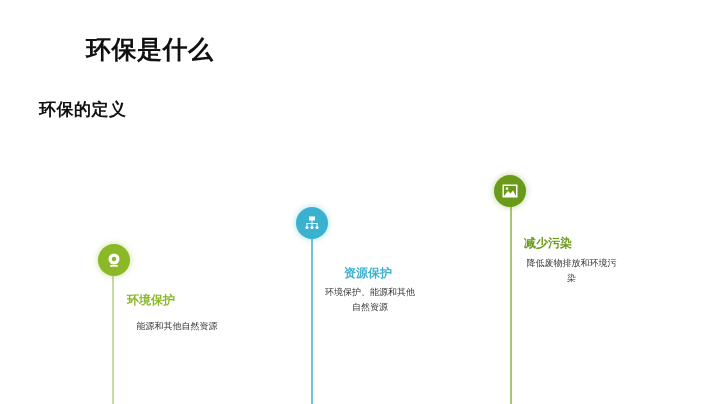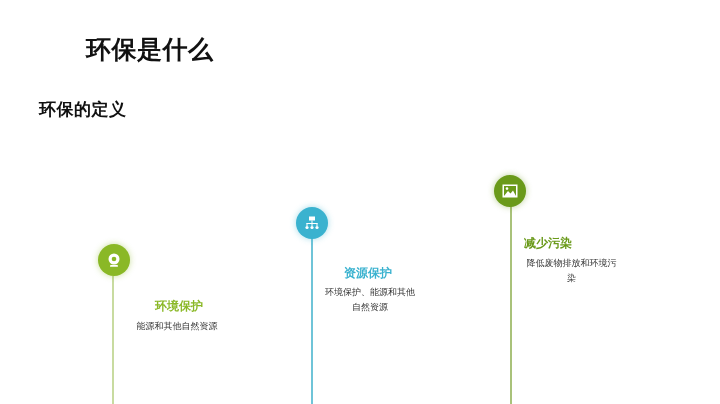--- a/index.html
+++ b/index.html
@@ -42,21 +42,21 @@
 
 <div class="node green-light">
   <div class="line" style="left:112px; top:276px; height:128px;"></div>
   <div class="circle" style="left:98px; top:244px;">
     <svg width="16" height="16" viewBox="0 0 16 16">
       <circle cx="8" cy="7" r="5.5" fill="#fff"></circle>
       <circle cx="8" cy="7" r="2.3" fill="#8ab826"></circle>
       <rect x="4" y="13" width="8" height="1.8" rx="0.9" fill="#fff"></rect>
     </svg>
   </div>
-  <div class="item-title" style="left:127px; top:298px;margin-left:28px;">环境保护</div>
+  <div class="item-title" style="left:127px; top:292px;">环境保护</div>
   <div class="item-desc" style="left:127px; top:319px; width:100px;">能源和其他自然资源</div>
 </div>
 
 <div class="node blue">
   <div class="line" style="left:311px; top:238px; height:166px;"></div>
   <div class="circle" style="left:296px; top:207px;">
     <svg width="16" height="16" viewBox="0 0 16 16">
       <rect x="5" y="1.5" width="6" height="4" fill="#fff"></rect>
       <rect x="7.5" y="5.5" width="1" height="3" fill="#fff"></rect>
       <rect x="2.5" y="8" width="11" height="1" fill="#fff"></rect>

